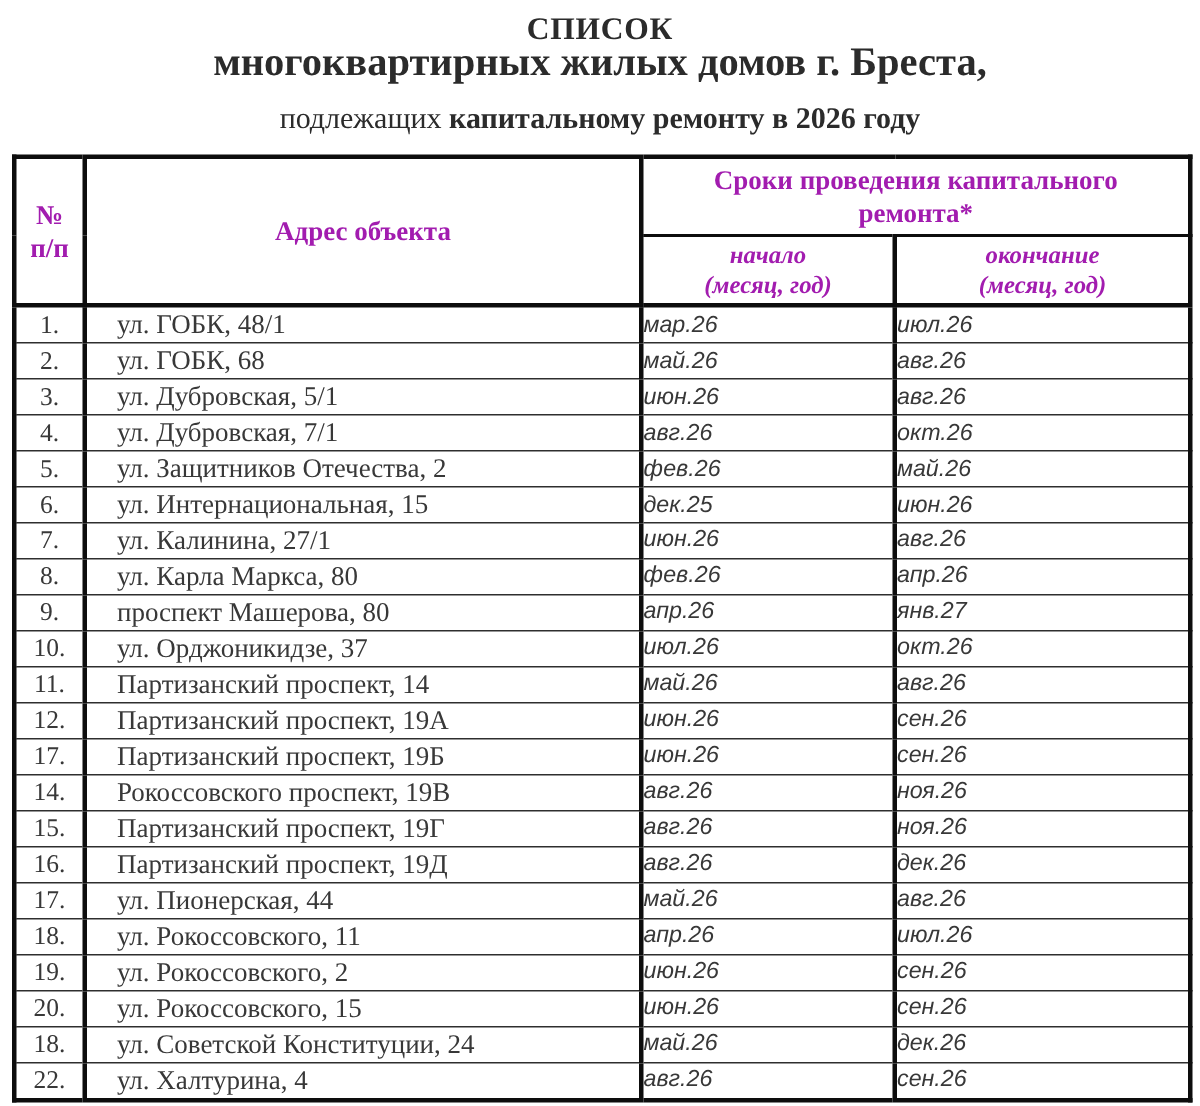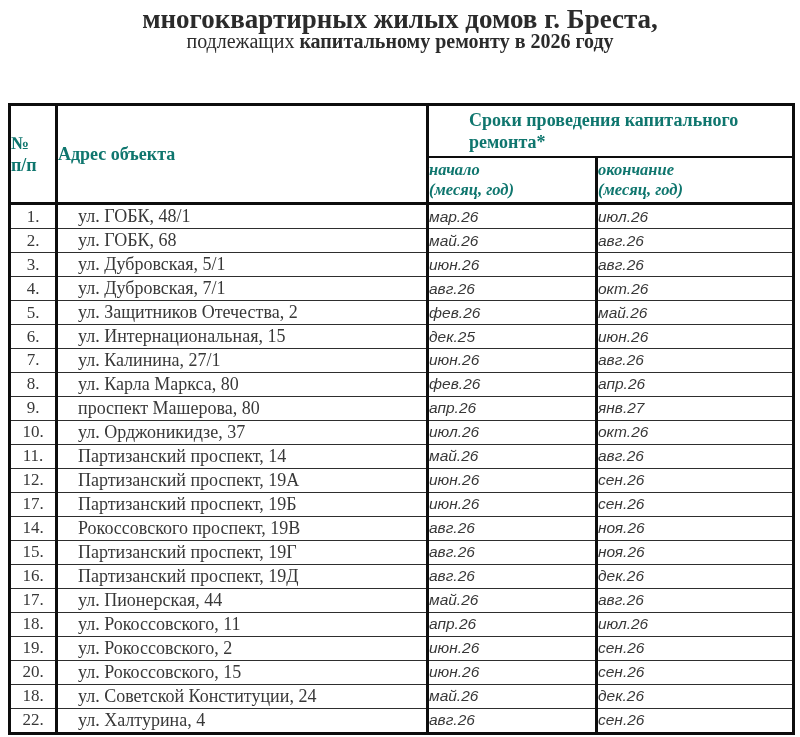--- a/index.html
+++ b/index.html
@@ -30,20 +30,21 @@
     font-size: 21px;
     font-weight: bold;
     letter-spacing: 0.5px;
   }
   .doc-title .t2 {
     font-size: 27px;
     font-weight: bold;
   }
   .doc-title .t3 {
     font-size: 20px;
+    margin-top: 16px;
   }
   .doc-title .t3 .bold-part {
     font-weight: bold;
   }
 
   
   table.repair-table {
     position: absolute;
     left: 8px;
     top: 103px;
@@ -53,23 +54,23 @@
     table-layout: fixed;
     border: 3px solid #0d0d0d;
   }
   col.c-num   { width: 47px;  }
   col.c-addr  { width: 371px; }
   col.c-start { width: 169px; }
   col.c-end   { width: 197px; }
 
   thead th {
     font-weight: bold;
-    text-align: left;
+    text-align: center;
     vertical-align: middle;
-    color: #0f766e;
+    color: #a21caf;
     padding: 0;
   }
   th.h-num, th.h-addr {
     font-size: 18px;
     border-bottom: 3px solid #0d0d0d;
     line-height: 22px;
   }
   th.h-num  { border-right: 3px solid #0d0d0d; }
   th.h-addr { border-right: 3px solid #0d0d0d; }
   th.h-terms {
@@ -113,20 +114,21 @@
     font-family: "Liberation Sans", "DejaVu Sans", sans-serif;
     font-style: italic;
     font-size: 15.5px;
   }
   td.cell-start { border-right: 3px solid #0d0d0d; }
 </style>
 </head>
 <body>
 
 <div class="doc-title">
+  <div class="t1">СПИСОК</div>
   <div class="t2">многоквартирных жилых домов г. Бреста,</div>
   <div class="t3"><span>подлежащих </span><span class="bold-part">капитальному ремонту в 2026 году</span></div>
 </div>
 
 <table class="repair-table">
   <colgroup>
     <col class="c-num">
       <col class="c-addr">
       <col class="c-start">
       <col class="c-end">

